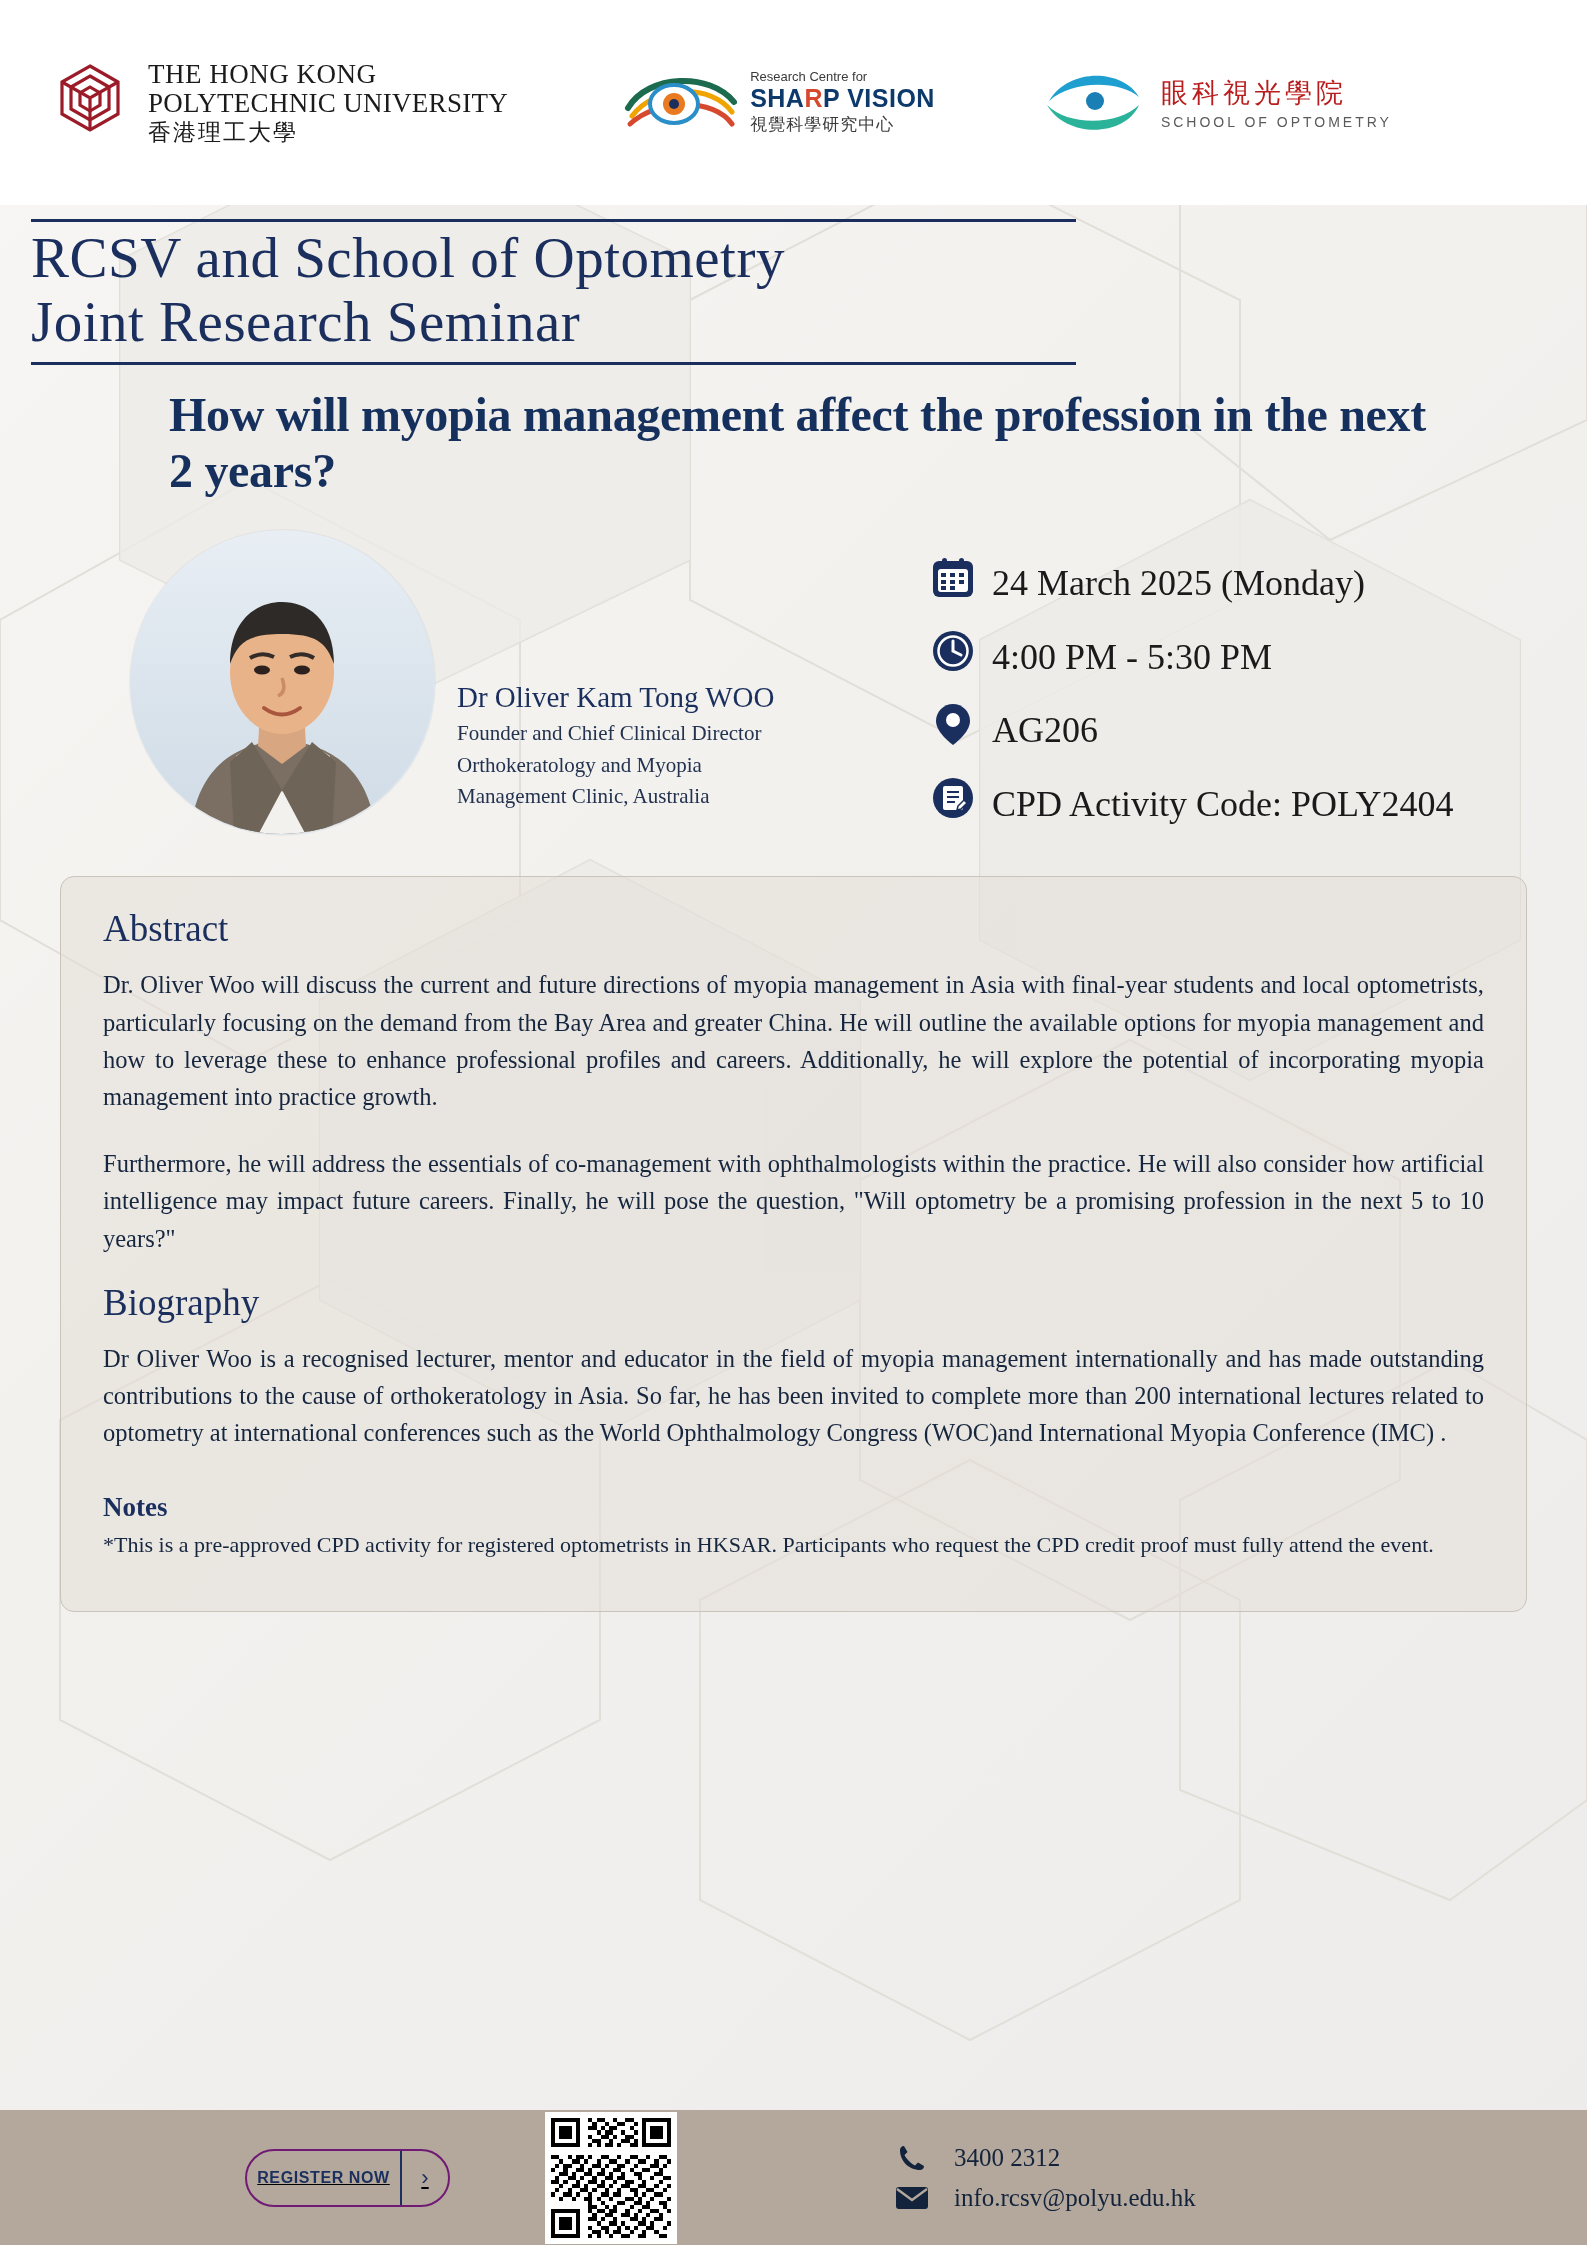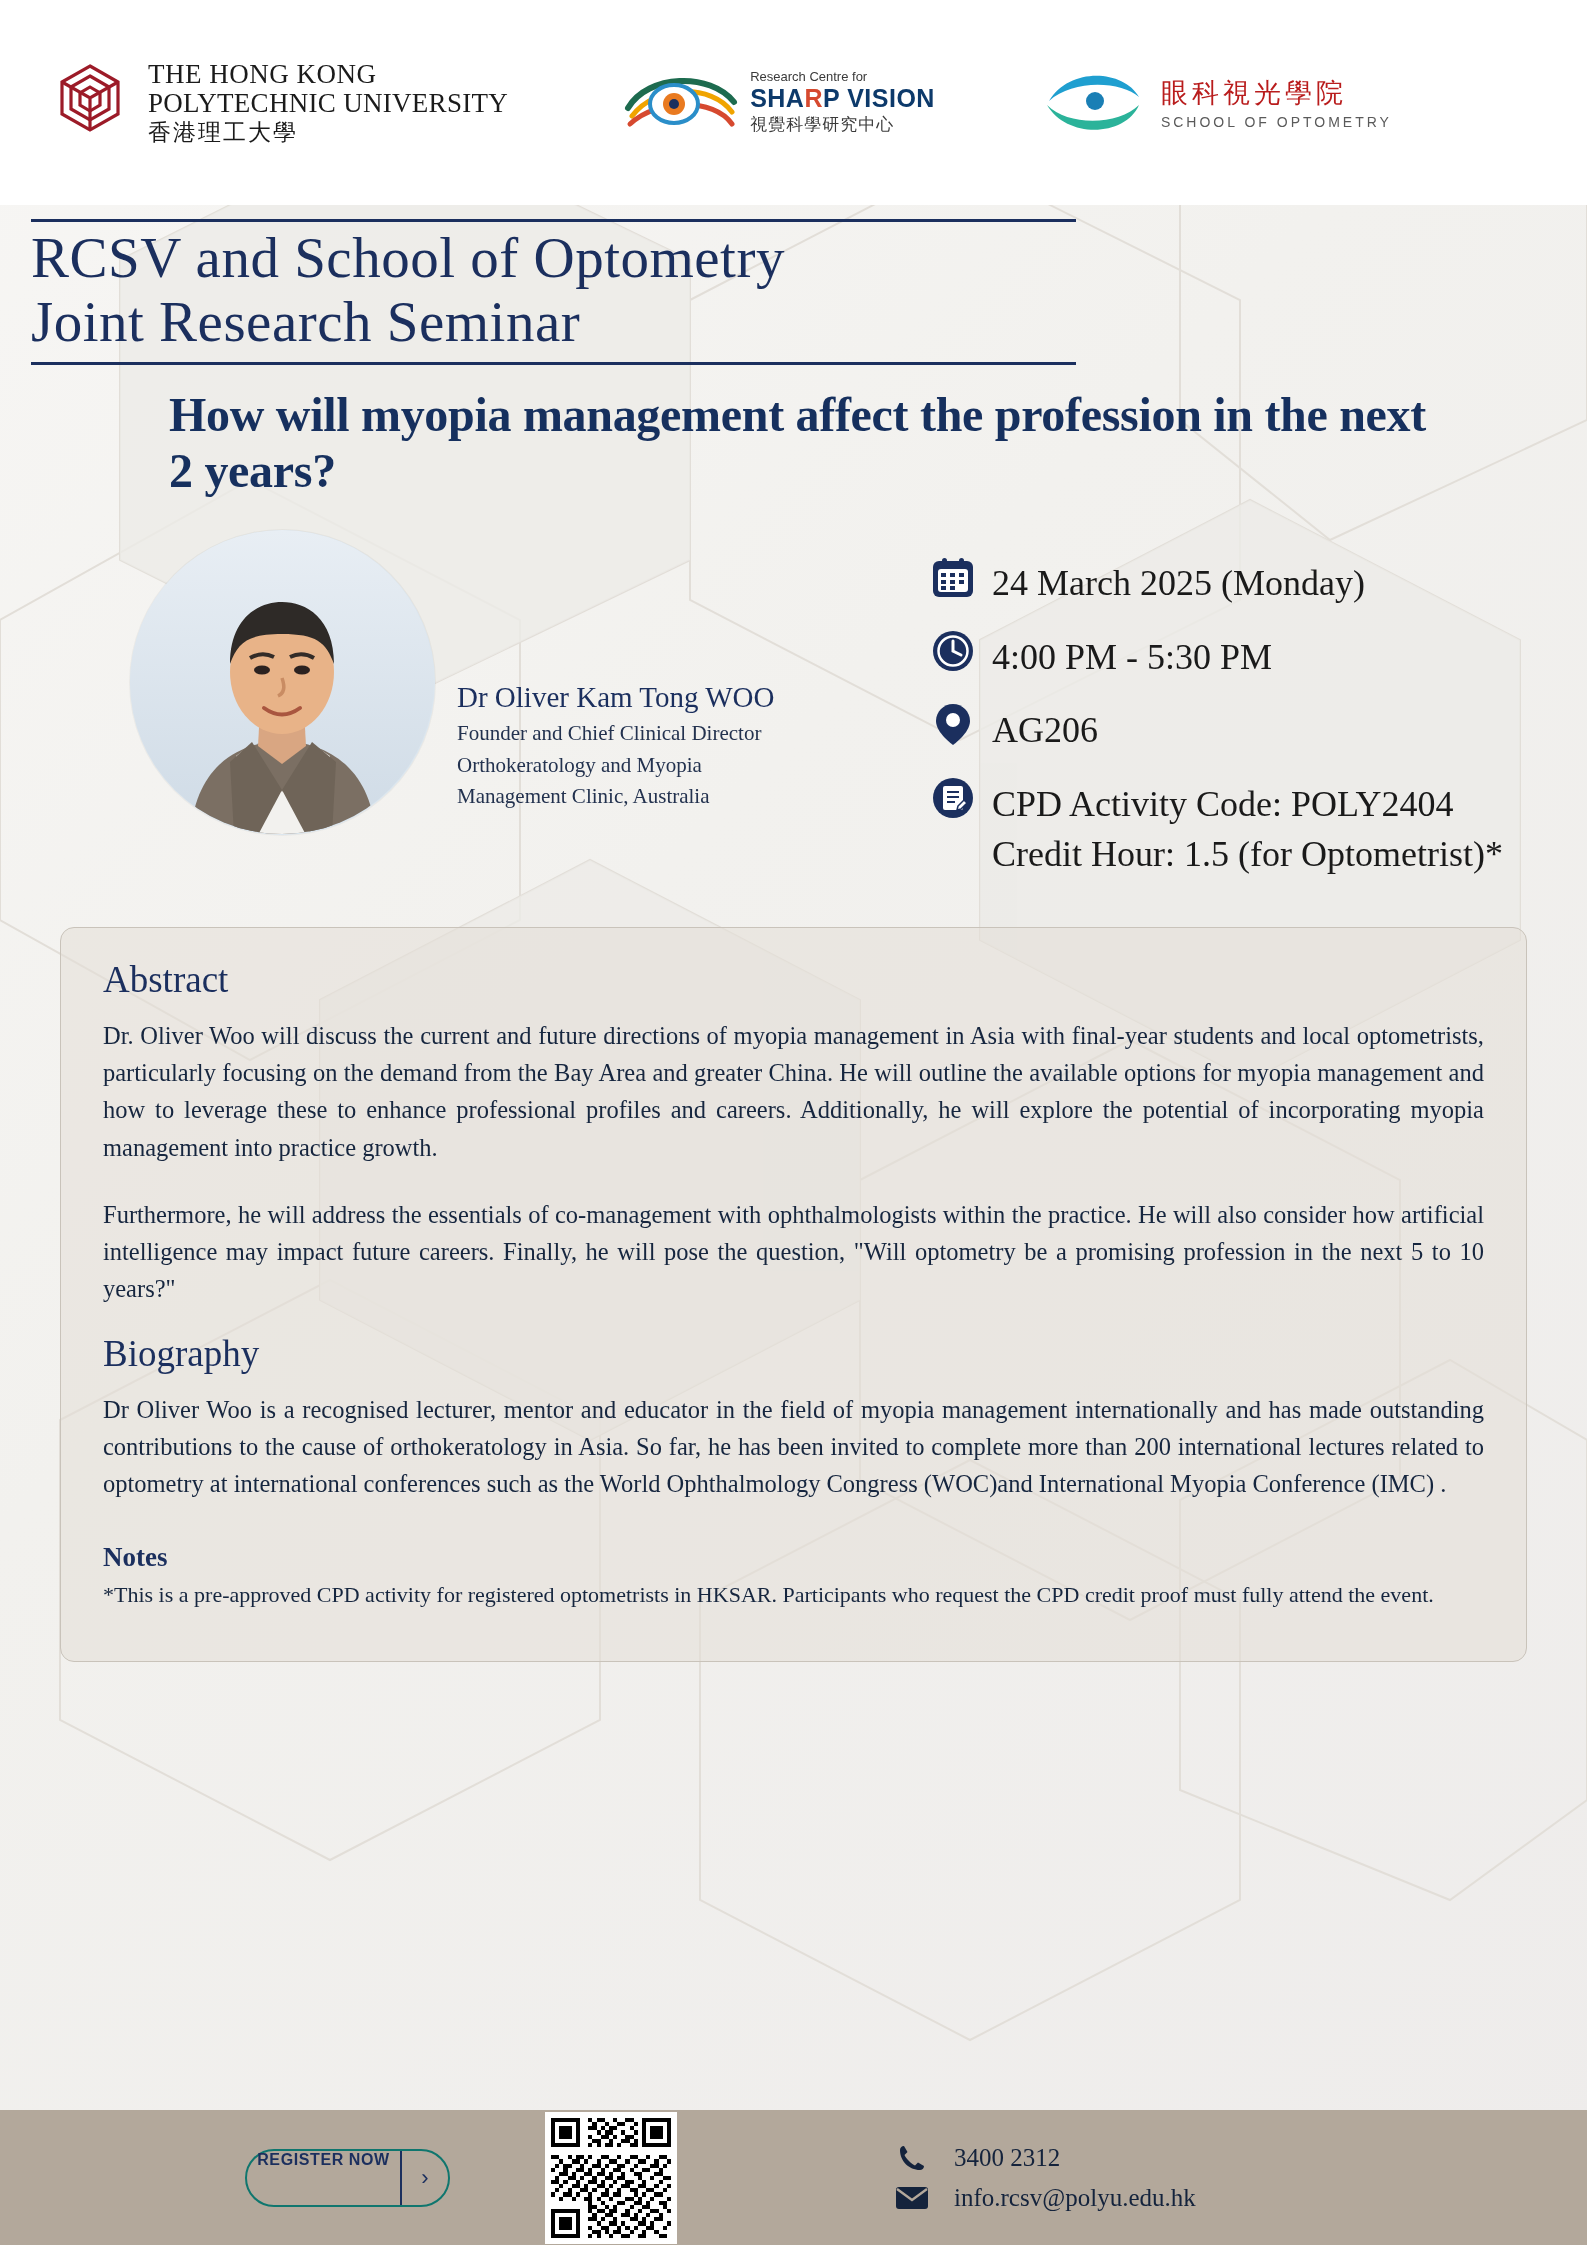--- a/index.html
+++ b/index.html
@@ -162,25 +162,26 @@
   .footer {
     position: absolute; left: 0; bottom: 0; z-index: 4;
     width: 1587px; height: 135px;
     background: #b3a89b;
     display: flex;
     align-items: center;
     padding: 0 40px;
   }
   .register-btn {
     width: 205px; height: 58px;
-    border: 2px solid #0f766e;
+    border: 2px solid #701a75;
     border-radius: 29px;
-    display: flex; align-items: flex-start;
+    display: flex; align-items: center;
     margin-left: 205px;
     background: transparent;
+    text-decoration: underline;
   }
   .register-btn .lbl {
     flex: 1;
     text-align: center;
     font-family: "Liberation Sans", sans-serif;
     font-weight: bold;
     font-size: 16px;
     letter-spacing: 0.6px;
     color: #1b2f5e;
   }
@@ -392,21 +393,20 @@
             <g stroke="#1b2f5e" stroke-width="2">
               <line x1="17" y1="17" x2="29" y2="17"></line>
               <line x1="17" y1="22" x2="29" y2="22"></line>
               <line x1="17" y1="27" x2="25" y2="27"></line>
             </g>
             <path d="M28 31 L34 25 L37 28 L31 34 L27 35 Z" fill="#ffffff" stroke="#1b2f5e" stroke-width="1.5"></path>
           </svg>
         </span>
         <div class="detail-text">
           <span>CPD Activity Code: POLY2404</span>
-          <span class="sub">Credit Hour: 1.5 (for Optometrist)*</span>
         </div>
       </div>
 
     </div>
   </div>
 
   <div class="card">
     <h2>Abstract</h2>
     <p>Dr. Oliver Woo will discuss the current and future directions of myopia management in Asia with final-year students and local optometrists, particularly focusing on the demand from the Bay Area and greater China. He will outline the available options for myopia management and how to leverage these to enhance professional profiles and careers. Additionally, he will explore the potential of incorporating myopia management into practice growth.</p>
     <div class="gap"></div>

